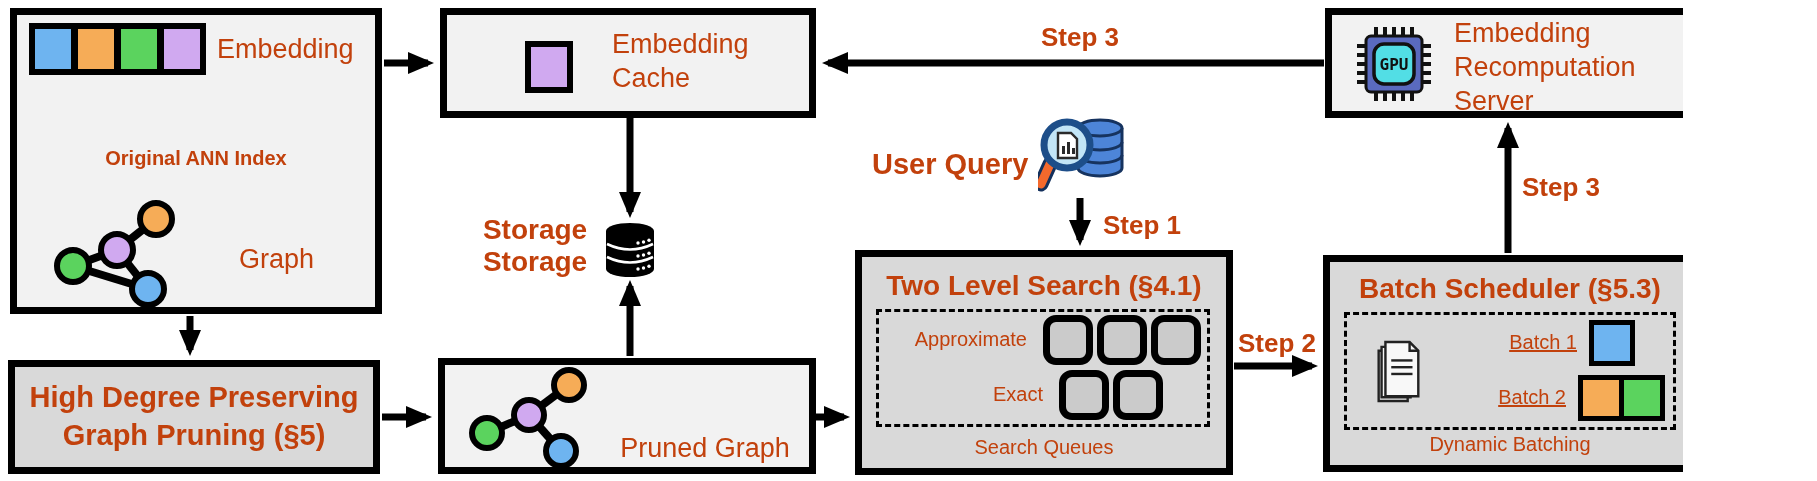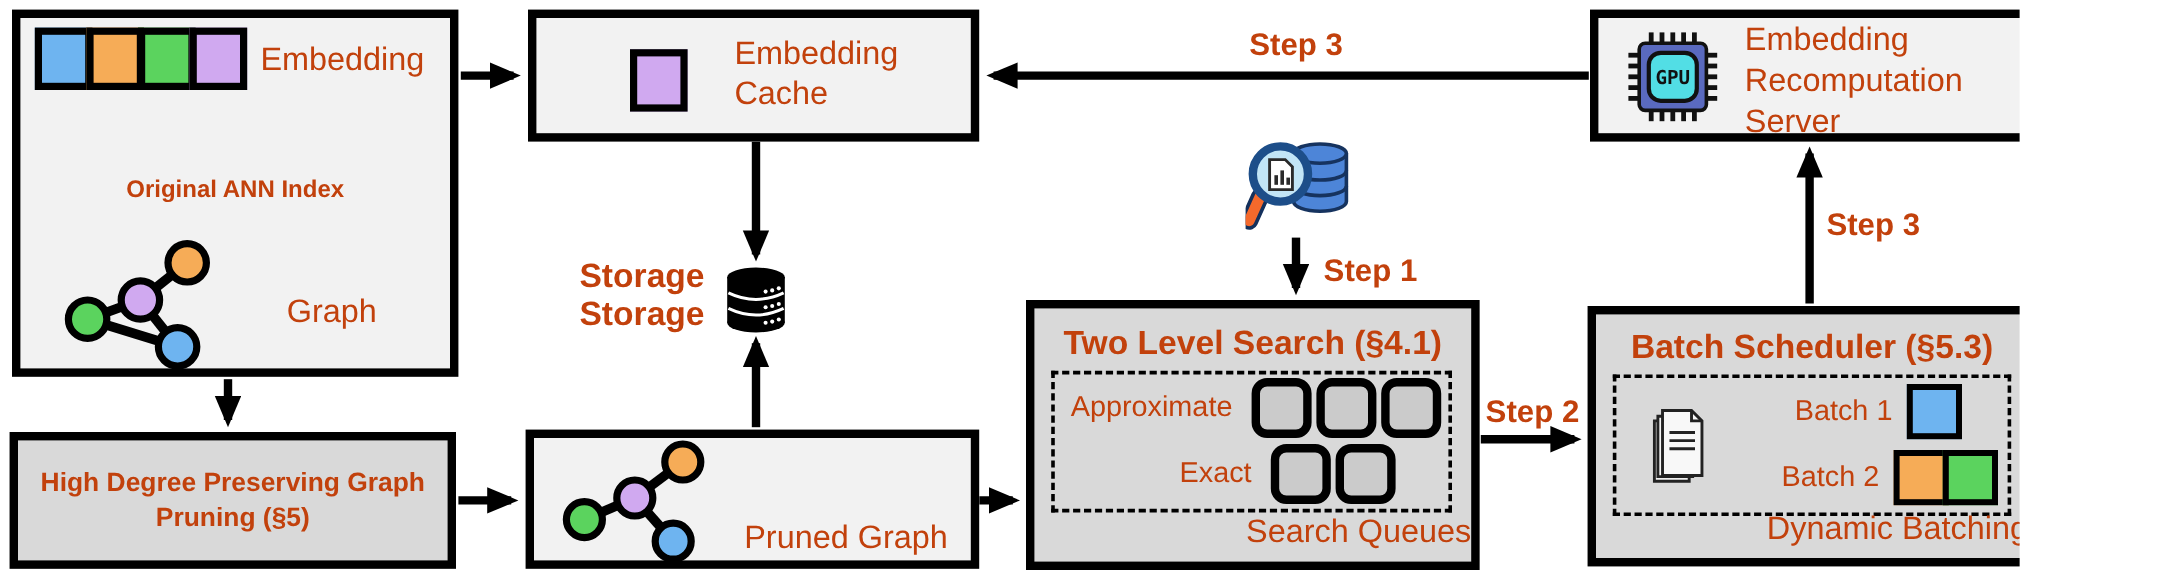--- a/index.html
+++ b/index.html
@@ -9,26 +9,26 @@
   }
   .box { position:absolute; border:7px solid #000; box-sizing:border-box; z-index:2; }
   .box.light { background:var(--box_light,#f2f2f2); }
   .box.dark  { background:var(--box_dark,#d9d9d9); }
 
   .lbl   { position:absolute; font-size:27px; line-height:1.25; }
   .bold  { font-weight:bold; }
   .center{ text-align:center; }
 
   .box-title { position:absolute; left:0; right:0; text-align:center; font-weight:bold; font-size:28px; }
-  .box-footer{ position:absolute; left:0; right:0; bottom:9px; text-align:right; font-size:27px;margin-top:22px; }
+  .box-footer{ position:absolute; left:0; right:0; bottom:9px; text-align:center; font-size:20px;margin-top:22px; }
 
   .dashed { position:absolute; border:3px dashed #000; box-sizing:border-box; }
 
   .q-row { display:flex; align-items:center; justify-content:flex-end; height:55px; }
-  .q-row .q-lbl { font-size:24px; margin-right:12px; }
+  .q-row .q-lbl { font-size:20px; margin-right:12px; }
   .queue-slot {
     width:36px; height:36px; background:var(--queue_slot,#cbcbcb);
     border:7px solid #000; border-radius:13px; margin-left:4px; display:inline-block;
   }
 
   .batch-square { width:36px; height:36px; border:5px solid #000; display:inline-block; }
   .batch-square + .batch-square { margin-left:-5px; }
 
   .embedding-strip { position:absolute; display:flex; }
   .embedding-strip .batch-square { width:33px; height:40px; }
@@ -136,20 +136,21 @@
         <circle cx="45" cy="18.3" r="1.7"></circle>
       <circle cx="34" cy="34" r="1.7"></circle>
         <circle cx="39.5" cy="33" r="1.7"></circle>
         <circle cx="45" cy="31.3" r="1.7"></circle>
       <circle cx="34" cy="47" r="1.7"></circle>
         <circle cx="39.5" cy="46" r="1.7"></circle>
         <circle cx="45" cy="44.3" r="1.7"></circle>
     </g>
   </svg>
 
+  <div class="lbl bold" style="left:872px; top:146px; font-size:29px; z-index:3;">User Query</div>
   <svg style="position:absolute; left:1038px; top:114px; z-index:3;" width="88" height="82" viewBox="0 0 88 82">
     <g>
       <path d="M40,14 v40 a22,8 0 0 0 44,0 v-40" fill="var(--db_blue)" stroke="var(--db_blue_dark)" stroke-width="3"></path>
       <path d="M40,28 a22,8 0 0 0 44,0" fill="none" stroke="var(--db_blue_dark)" stroke-width="3"></path>
       <path d="M40,41 a22,8 0 0 0 44,0" fill="none" stroke="var(--db_blue_dark)" stroke-width="3"></path>
       <ellipse cx="62" cy="14" rx="22" ry="8" fill="var(--db_blue)" stroke="var(--db_blue_dark)" stroke-width="3"></ellipse>
     </g>
     <g>
       <line x1="12" y1="50" x2="3" y2="70" stroke="#13305c" stroke-width="15" stroke-linecap="round"></line>
       <line x1="12" y1="50" x2="3" y2="70" stroke="var(--handle_orange)" stroke-width="9" stroke-linecap="round"></line>
@@ -157,21 +158,21 @@
       <g>
         <path d="M20,19 h13 l6,6 v19 h-19 z" fill="#fff" stroke="#2a2a2a" stroke-width="2.4"></path>
         <rect x="24" y="32" width="3" height="8" fill="#2a2a2a"></rect>
         <rect x="29" y="28" width="3" height="12" fill="#2a2a2a"></rect>
         <rect x="34" y="34" width="3" height="6" fill="#2a2a2a"></rect>
       </g>
     </g>
   </svg>
 
   <div class="box dark" style="left:8px; top:360px; width:372px; height:114px; display:flex; align-items:center; justify-content:center;">
-    <div class="bold center" style="font-size:22px; width:340px; line-height:1.3;">High Degree Preserving Graph Pruning (§5)</div>
+    <div class="bold center" style="font-size:29px; width:340px; line-height:1.3;">High Degree Preserving Graph Pruning (§5)</div>
   </div>
 
   <div class="box light" style="left:438px; top:358px; width:378px; height:116px;">
     <svg style="position:absolute; left:12px; top:0px;" width="140" height="104" viewBox="0 0 140 104">
       <line x1="72" y1="50" x2="112" y2="20" stroke="#000" stroke-width="8"></line>
       <line x1="72" y1="50" x2="30" y2="68" stroke="#000" stroke-width="8"></line>
       <line x1="72" y1="50" x2="104" y2="86" stroke="#000" stroke-width="8"></line>
       <circle cx="112" cy="20" r="15" fill="var(--orange)" stroke="#000" stroke-width="6"></circle>
       <circle cx="72" cy="50" r="15" fill="var(--purple)" stroke="#000" stroke-width="6"></circle>
       <circle cx="30" cy="68" r="15" fill="var(--green)" stroke="#000" stroke-width="6"></circle>
@@ -197,21 +198,21 @@
             <span class="queue-slot"></span>
             <span class="queue-slot"></span>
           </span>
       </div>
     </div>
     <div class="box-footer">Search Queues</div>
   </div>
 
   <div class="box dark" style="left:1323px; top:255px; width:374px; height:217px;">
     <div class="box-title" style="top:11px;">Batch Scheduler (§5.3)</div>
-    <div class="dashed" style="left:14px; top:50px; width:332px; height:118px;">
+    <div class="dashed" style="left:14px; top:50px; width:332px; height:118px;text-decoration:underline;">
       <svg style="position:absolute; left:22px; top:22px;" width="58" height="72" viewBox="0 0 60 74">
         <path d="M10,14 h30 v52 h-30 z" fill="#f0f0f0" stroke="#222" stroke-width="2.5"></path>
         <path d="M13,10 h30 v52 h-30 z" fill="#f4f4f4" stroke="#222" stroke-width="2.5"></path>
         <path d="M17,5 h25 l9,9 v47 h-34 z" fill="#f8f8f8" stroke="#222" stroke-width="2.5"></path>
         <path d="M42,5 v9 h9" fill="none" stroke="#222" stroke-width="2.5"></path>
         <line x1="23" y1="24" x2="45" y2="24" stroke="#222" stroke-width="2.5"></line>
         <line x1="23" y1="31" x2="45" y2="31" stroke="#222" stroke-width="2.5"></line>
         <line x1="23" y1="38" x2="45" y2="38" stroke="#222" stroke-width="2.5"></line>
       </svg>
       <div class="q-row" style="padding-right:38px;">

